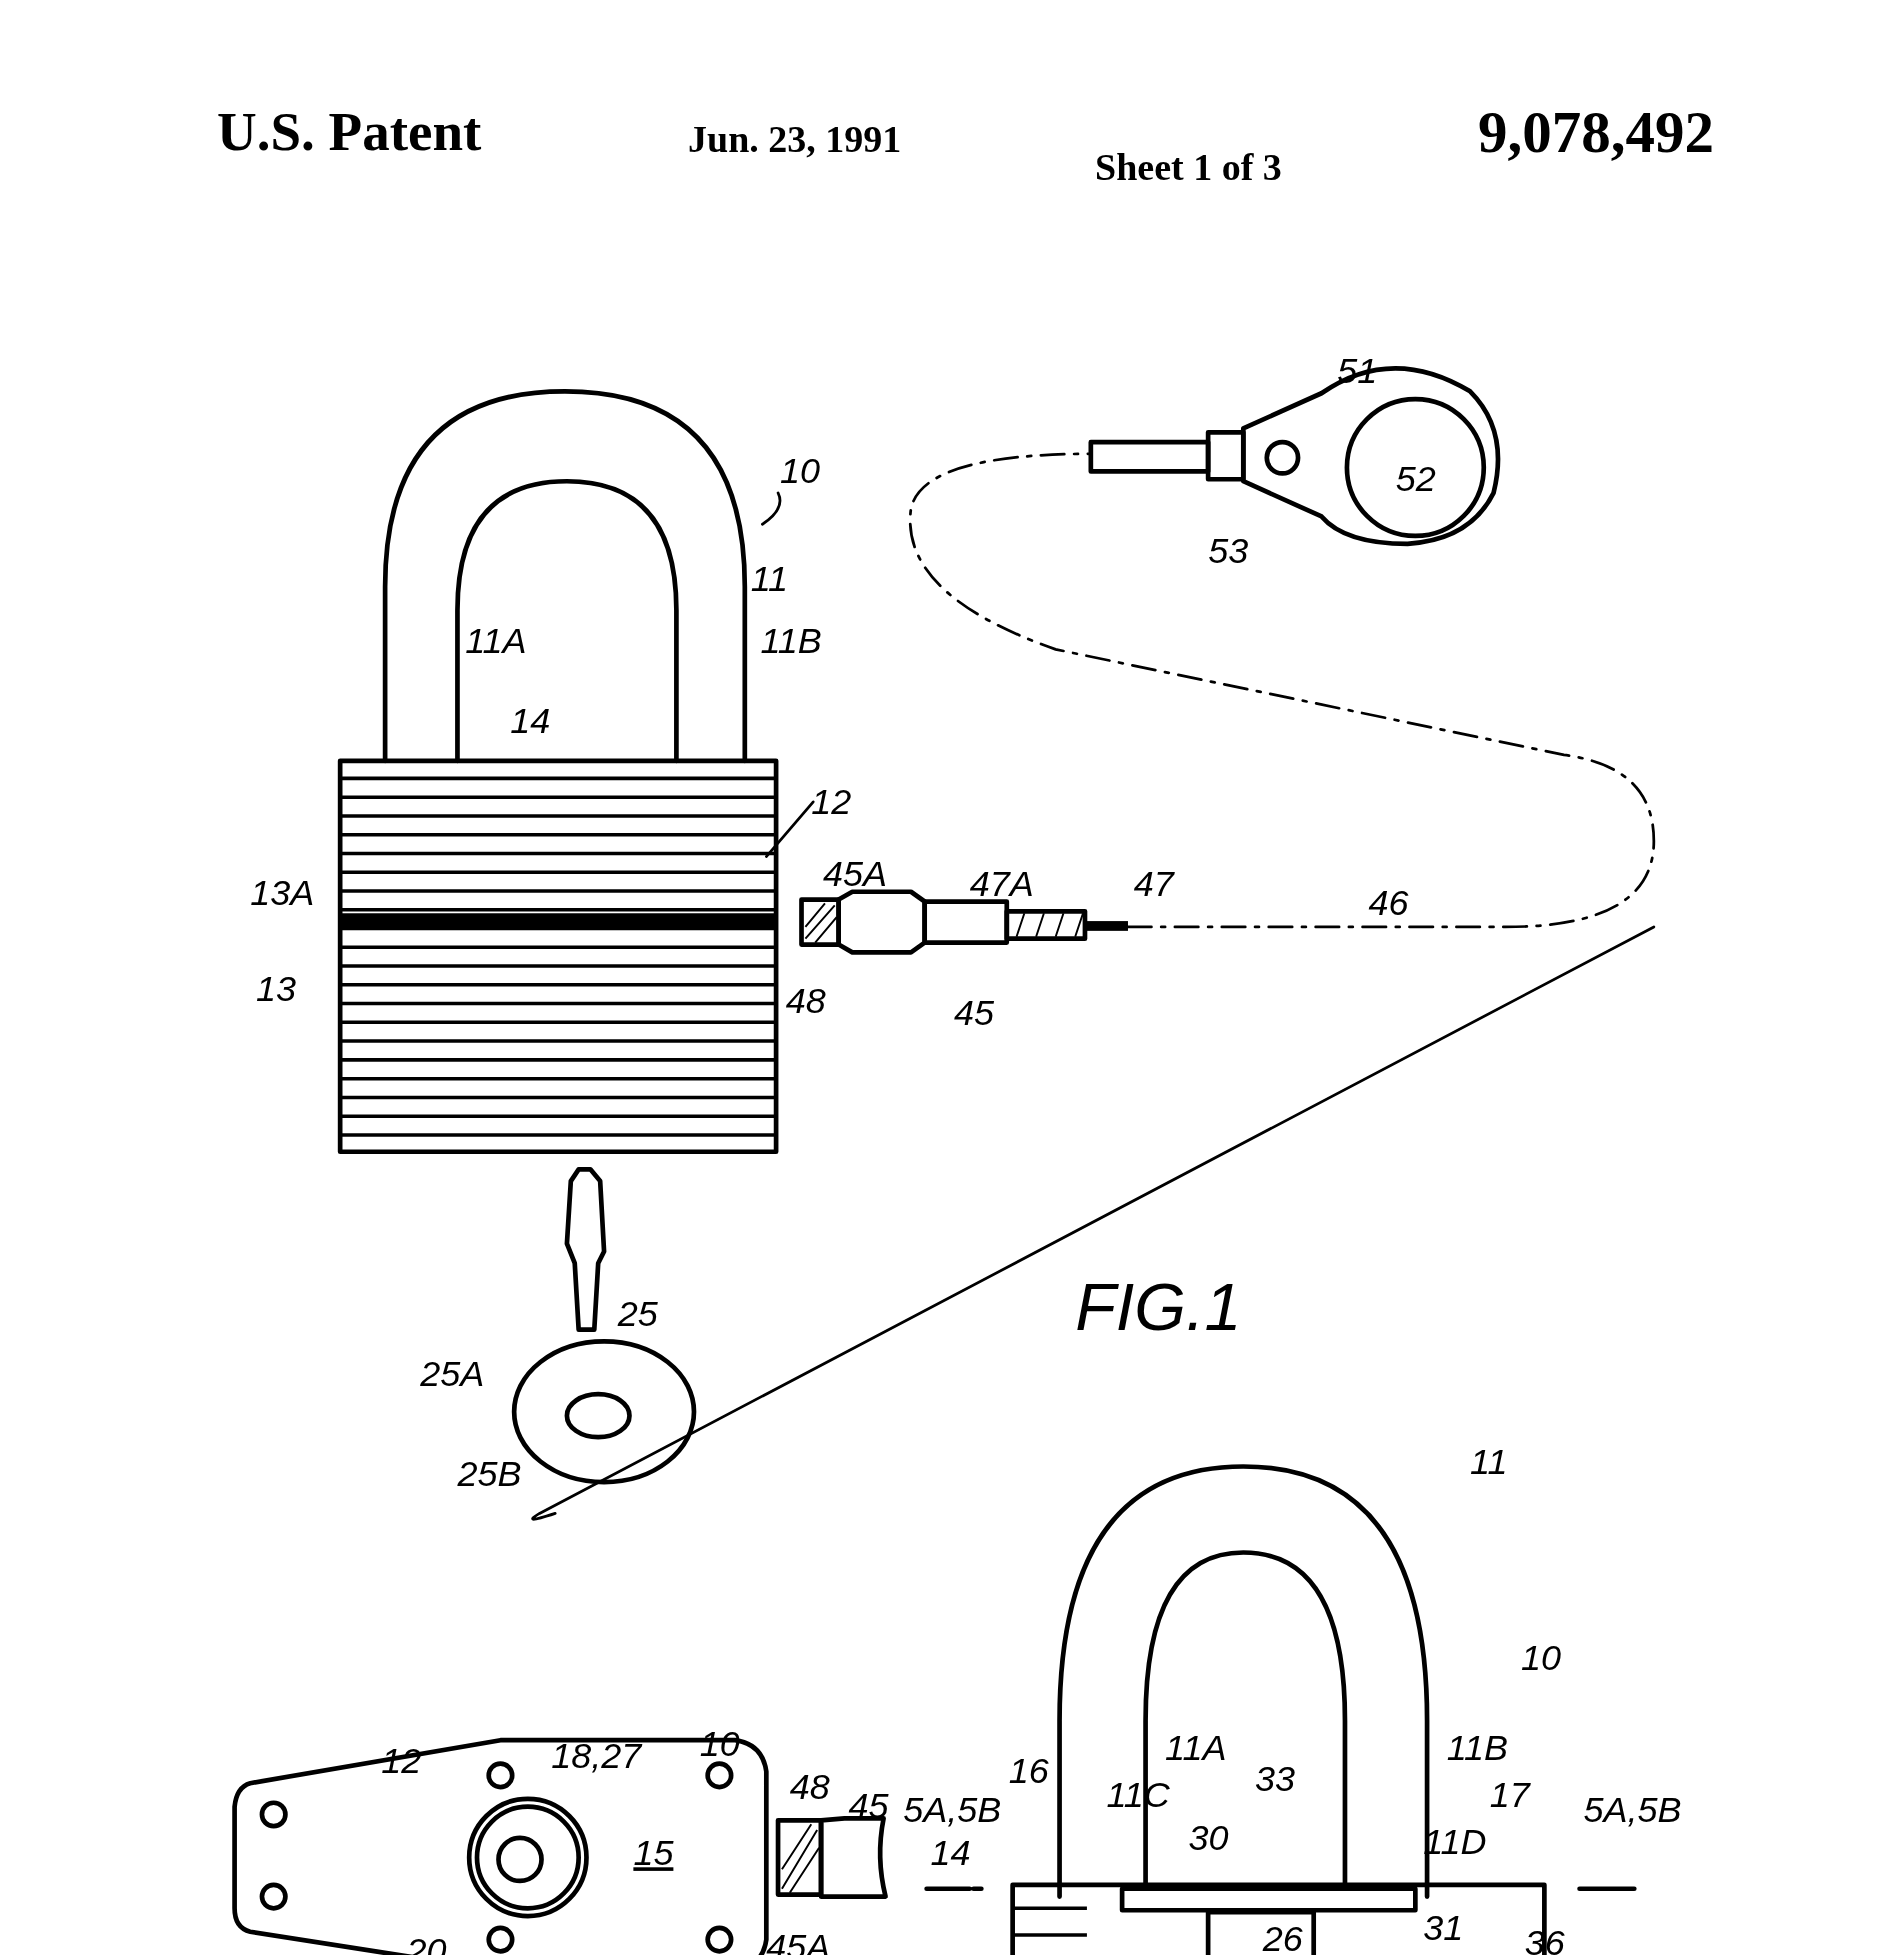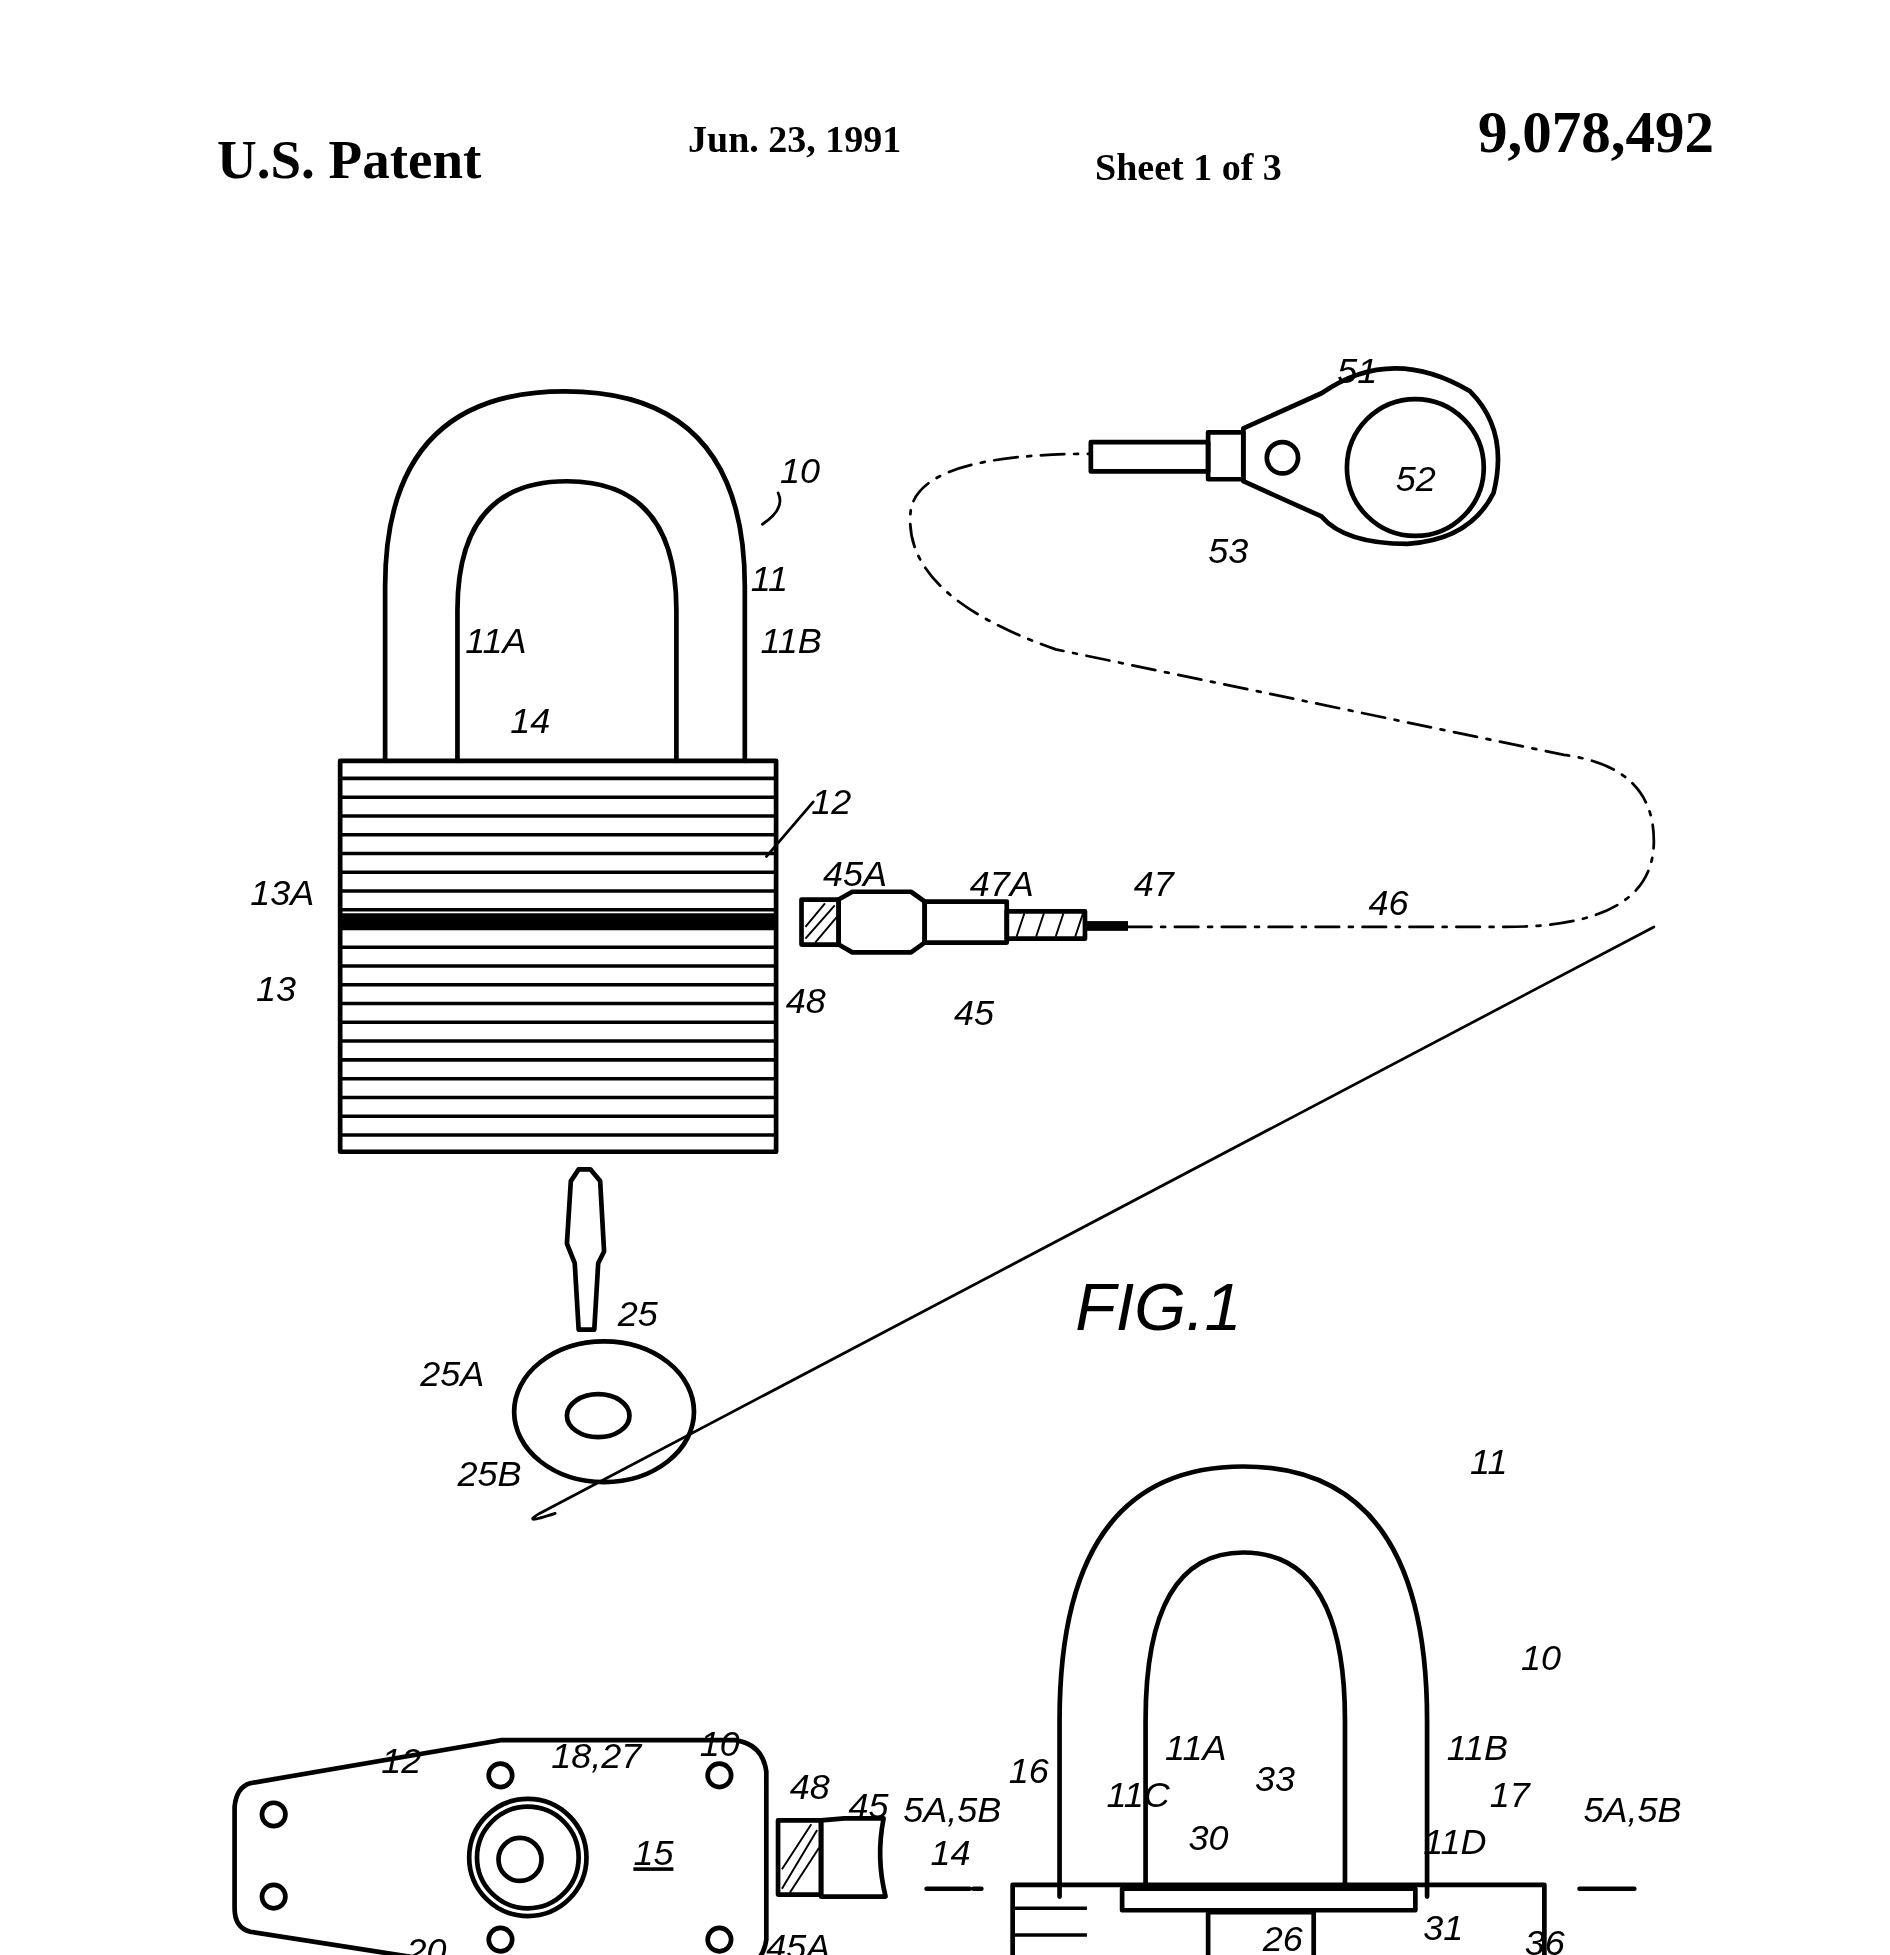--- a/index.html
+++ b/index.html
@@ -1,18 +1,18 @@
 <!DOCTYPE html>
 <html style="font-size:6.3px"><head>
 <meta charset="utf-8">
 <style>
   html,body{margin:0;padding:0;background:#ffffff;}
   body{width:1890px;height:2777px;position:relative;overflow:hidden;font-family:"Liberation Serif",serif;color:#000;}
   .hdr{position:absolute;top:98px;font-family:"Liberation Serif",serif;font-weight:bold;white-space:nowrap;}
-  #h-title{left:217px;font-size:55px;top:100px;margin-top:28px;}
+  #h-title{left:217px;font-size:55px;top:100px;}
   #h-date{left:688px;font-size:38px;top:117px;}
   #h-sheet{left:1095px;font-size:38px;top:117px;margin-top:28px;}
   #h-num{left:1478px;font-size:59px;top:98px;}
   svg.sheet{position:absolute;left:0;top:0;}
   svg text.lbl{font-family:"Liberation Sans",sans-serif;font-style:italic;font-size:92px;fill:#000;}
   svg text.fig{font-family:"Liberation Sans",sans-serif;font-style:italic;font-size:170px;fill:#000;}
   svg text.ul{text-decoration:underline;}
   .s{stroke:#000;fill:none;stroke-width:12;stroke-linecap:round;stroke-linejoin:round;}
   .t{stroke:#000;fill:none;stroke-width:7;stroke-linecap:round;}
   .th{stroke:#000;fill:none;stroke-width:5;}

